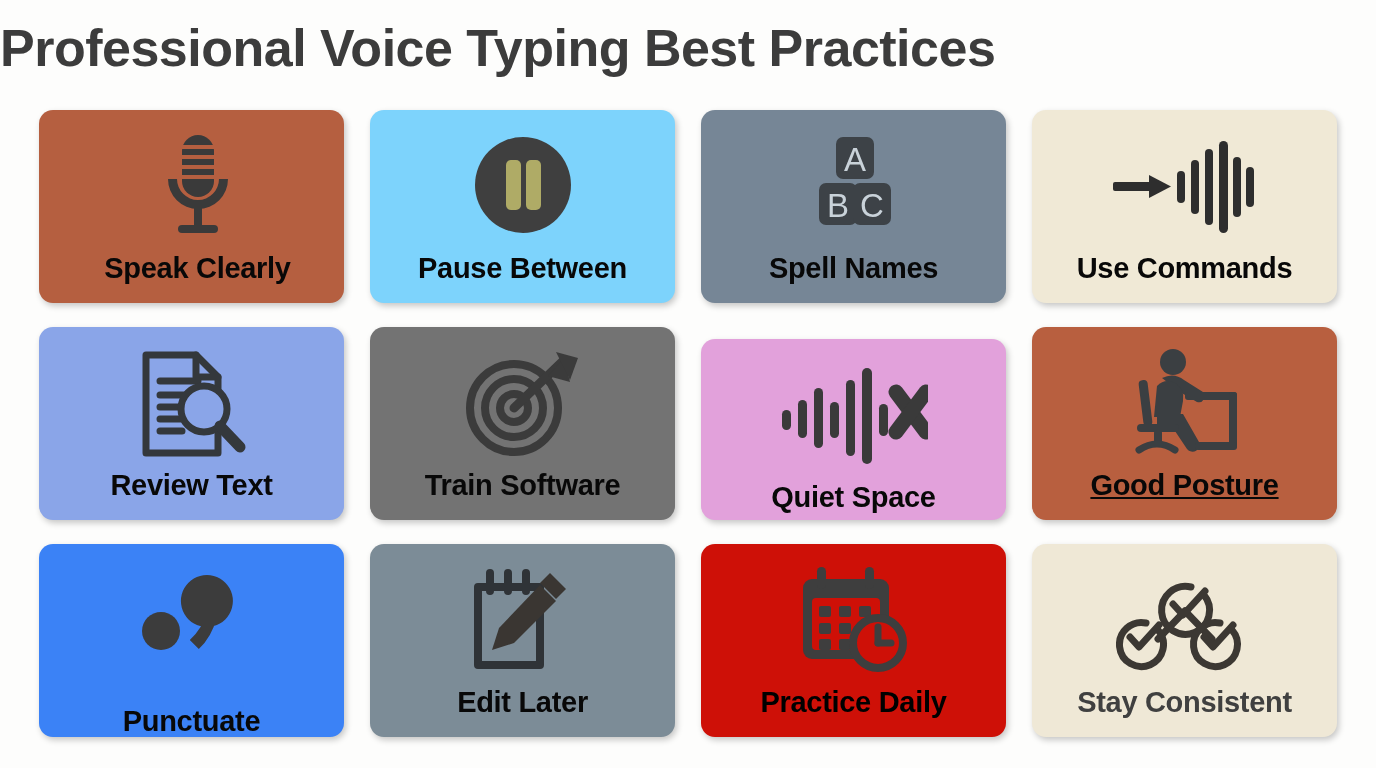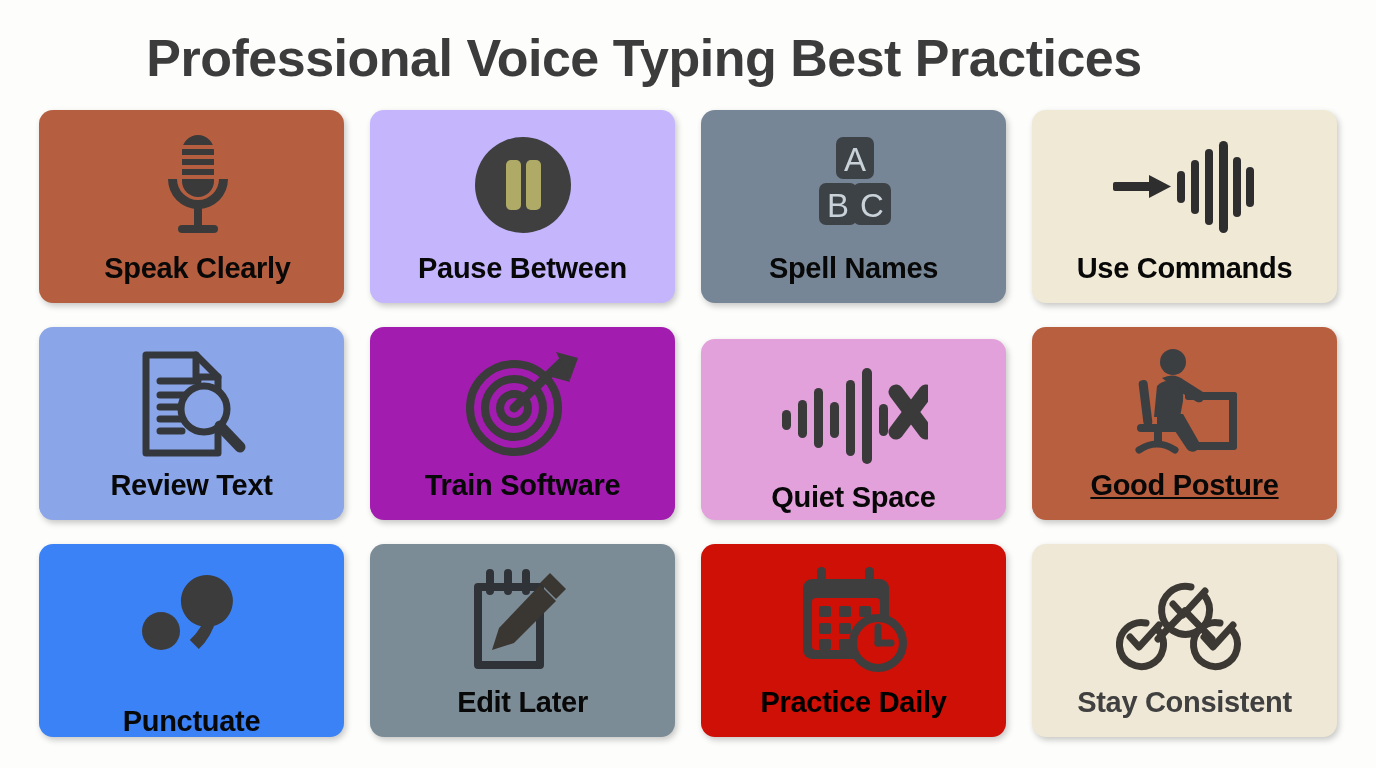--- a/index.html
+++ b/index.html
@@ -16,24 +16,23 @@
   }
   #poster {
     position: relative;
     width: 1376px;
     height: 768px;
     background: #fdfdfc;
     box-sizing: border-box;
   }
   #poster-title {
     position: absolute;
-    top: 28px;
+    top: 18px;
     left: 0;
     width: 1288px;
-    text-align: center;
     font-size: 52px;
     font-weight: 700;
     letter-spacing: -0.5px;
     color: #3c3c3c;
     white-space: nowrap;
   }
   #card-grid {
     position: absolute;
     left: 39px;
     top: 110px;
@@ -99,21 +98,21 @@
             <rect x="38" y="44" width="32" height="4" fill="#B55F40"></rect>
             <path d="M24 48 a30 30 0 0 0 60 0 h-9 a21 21 0 0 1 -42 0 z"></path>
             <rect x="50" y="76" width="8" height="20"></rect>
             <rect x="34" y="94" width="40" height="8" rx="4"></rect>
           </g>
         </svg>
       </div>
       <div class="card-label" style="color: rgb(8, 8, 8);">Speak Clearly</div>
     </div>
 
-    <div class="card" style="background-color: #c4b5fd;">
+    <div class="card" style="background-color: #7dd3fc;">
       <div class="card-icon">
         <svg width="108" height="112" viewBox="0 0 108 112">
           <circle cx="54" cy="54" r="48" fill="#3f3f3f"></circle>
           <rect x="37" y="29" width="15" height="50" rx="5" fill="#AFAB66"></rect>
           <rect x="57" y="29" width="15" height="50" rx="5" fill="#AFAB66"></rect>
         </svg>
       </div>
       <div class="card-label" style="color: rgb(8, 8, 8);">Pause Between</div>
     </div>
 
@@ -159,21 +158,21 @@
             <path d="M66 8 v22 h22"></path>
             <path d="M30 34 h38 M30 48 h30 M30 60 h22 M30 72 h22 M30 84 h22"></path>
           </g>
           <circle cx="74" cy="62" r="23" fill="#8AA5E8" stroke="#34383c" stroke-width="7"></circle>
           <line x1="90" y1="79" x2="110" y2="100" stroke="#34383c" stroke-width="11" stroke-linecap="round"></line>
         </svg>
       </div>
       <div class="card-label" style="color: rgb(8, 8, 8);">Review Text</div>
     </div>
 
-    <div class="card" style="background-color: #a21caf;">
+    <div class="card" style="background-color: #737373;">
       <div class="card-icon">
         <svg width="118" height="112" viewBox="0 0 118 112">
           <g fill="none" stroke="#3b3b3b" stroke-width="8">
             <circle cx="50" cy="60" r="44"></circle>
             <circle cx="50" cy="60" r="29"></circle>
             <circle cx="50" cy="60" r="14"></circle>
           </g>
           <line x1="50" y1="60" x2="100" y2="12" stroke="#3b3b3b" stroke-width="9" stroke-linecap="round"></line>
           <path d="M100 10 L106 34 L84 28 z" fill="#3b3b3b"></path>
           <path d="M92 4 L114 10 L106 32 z" fill="#3b3b3b"></path>

